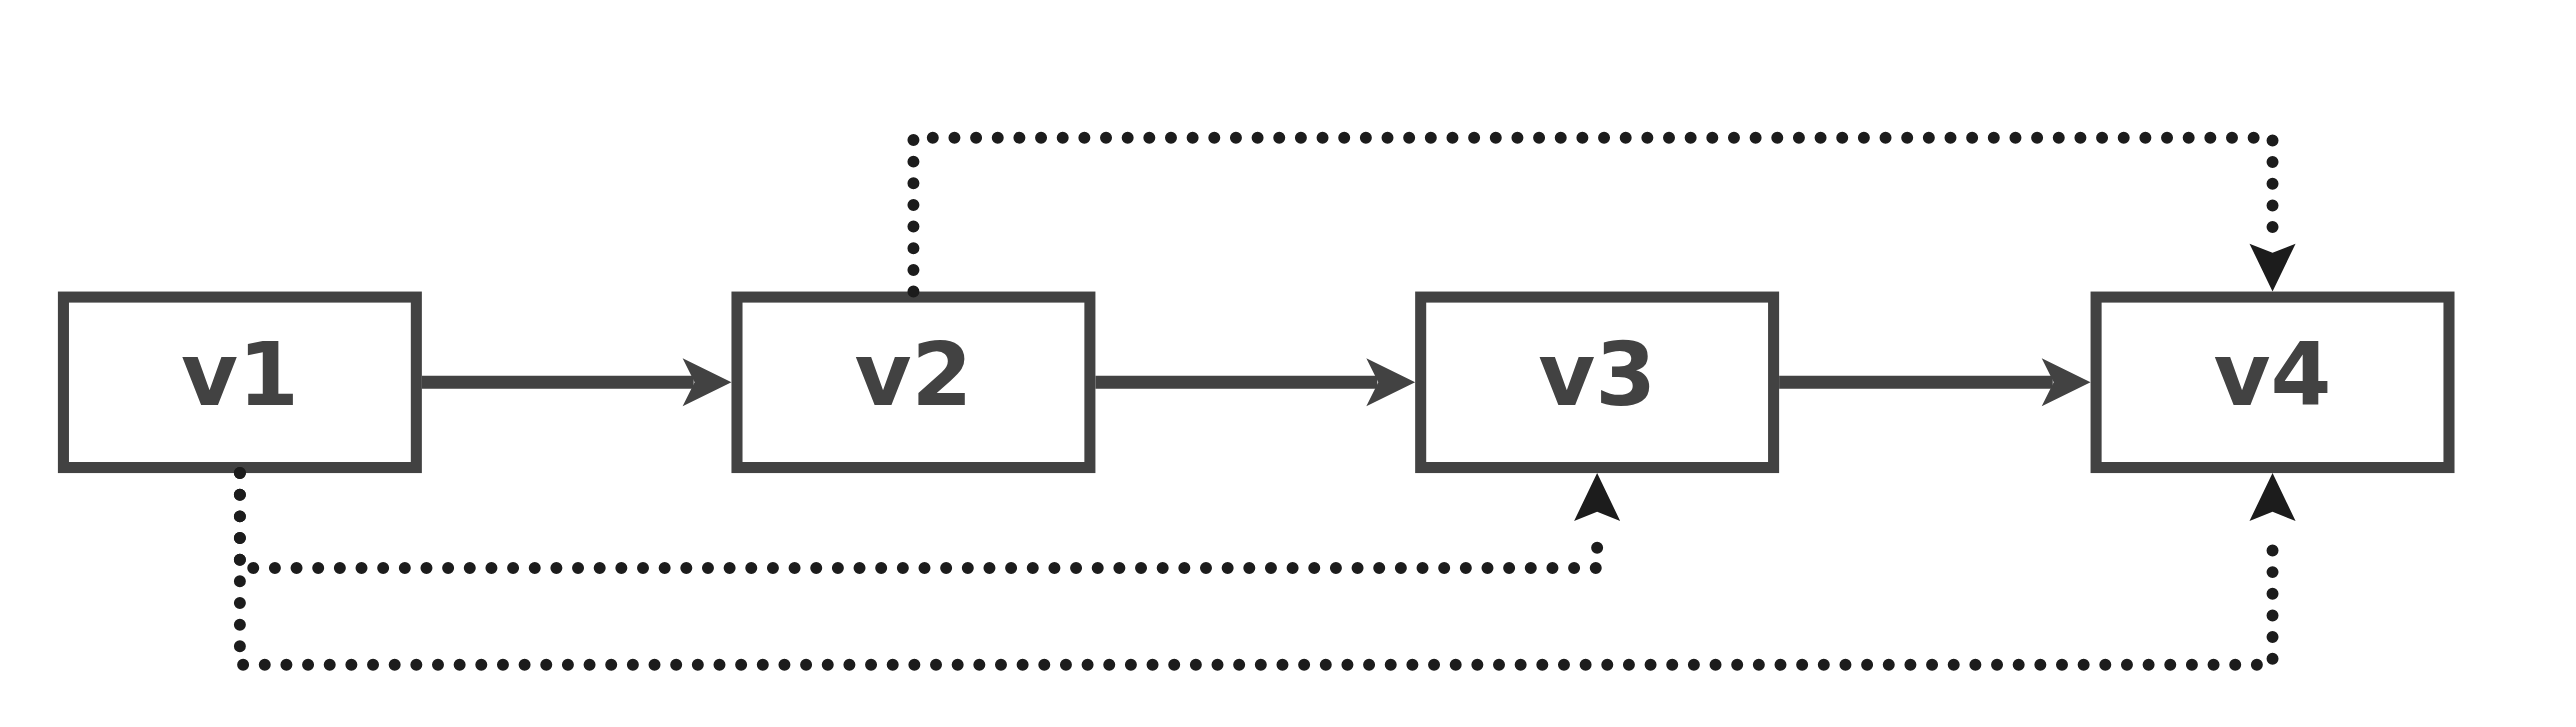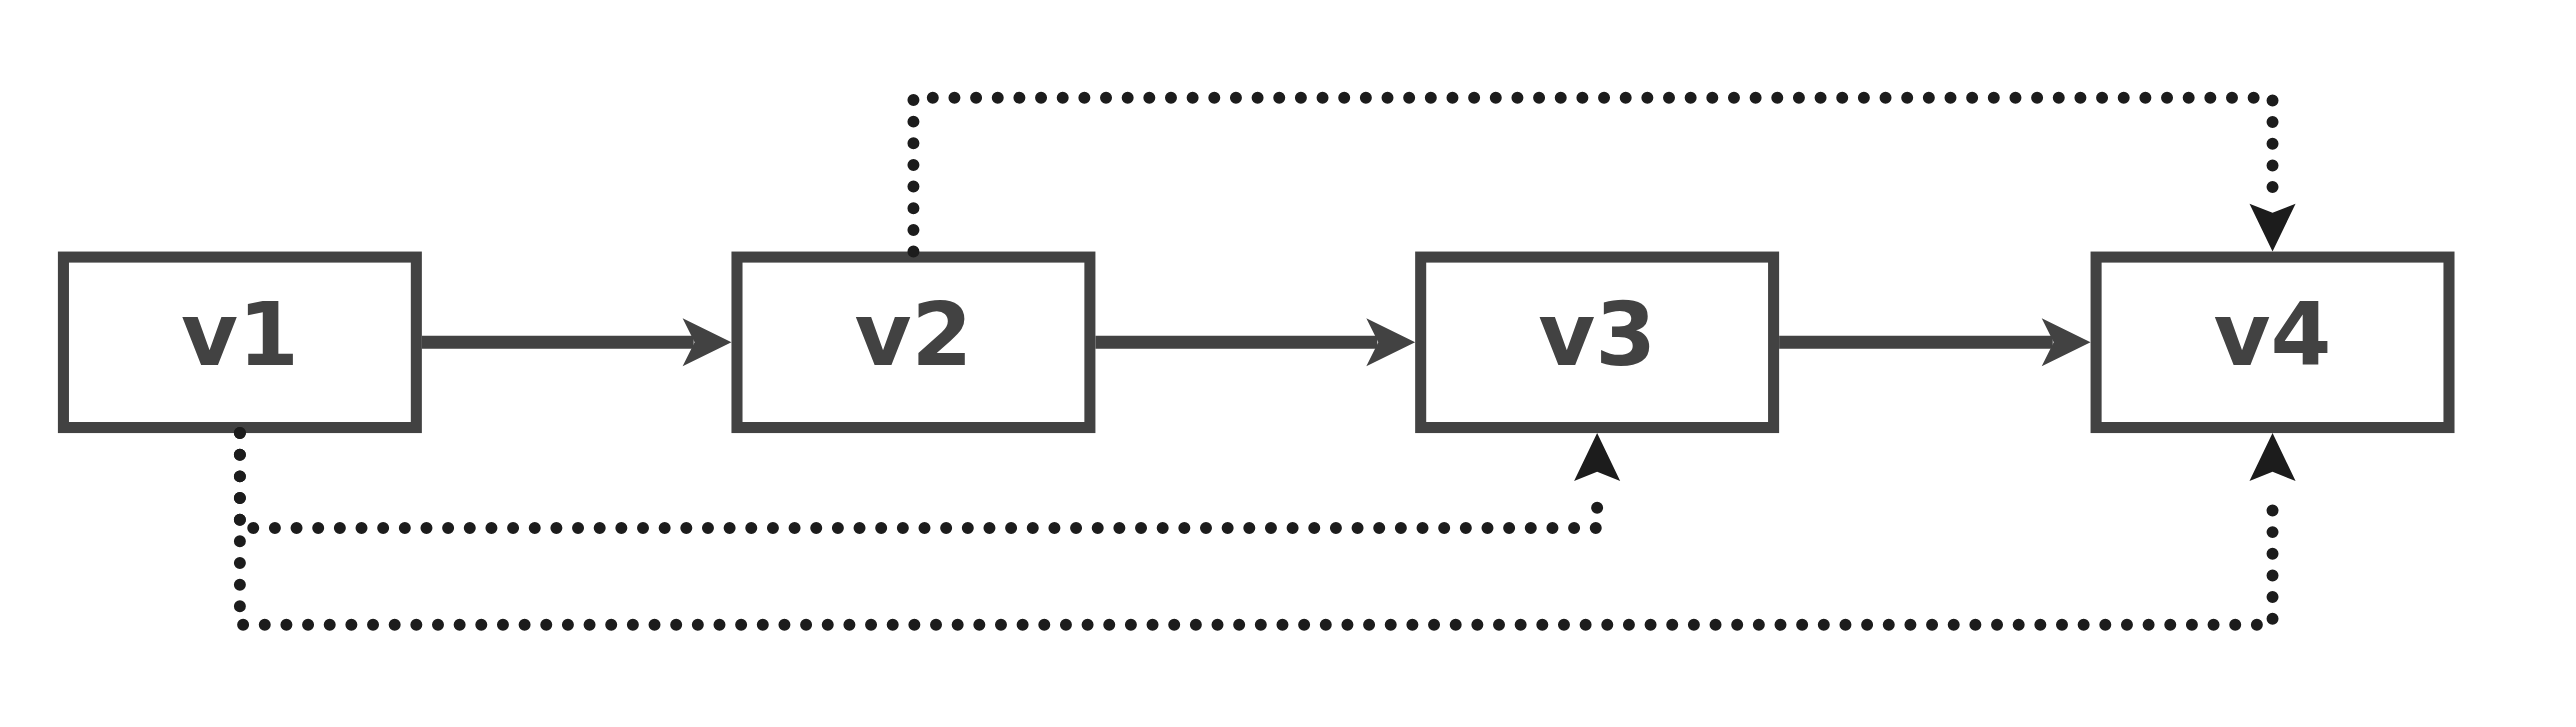--- a/index.html
+++ b/index.html
@@ -6,20 +6,21 @@
     margin: 0;
     padding: 0;
     background: #ffffff;
   }
   .stage {
     position: relative;
     width: 2576px;
     height: 638px;
     background: #ffffff;
     overflow: hidden;
+    margin-top: 40px;
   }
   svg {
     display: block;
   }
   .node-label {
     font-family: "DejaVu Sans", "Liberation Sans", sans-serif;
     font-weight: 700;
   }
 </style>
 </head>

